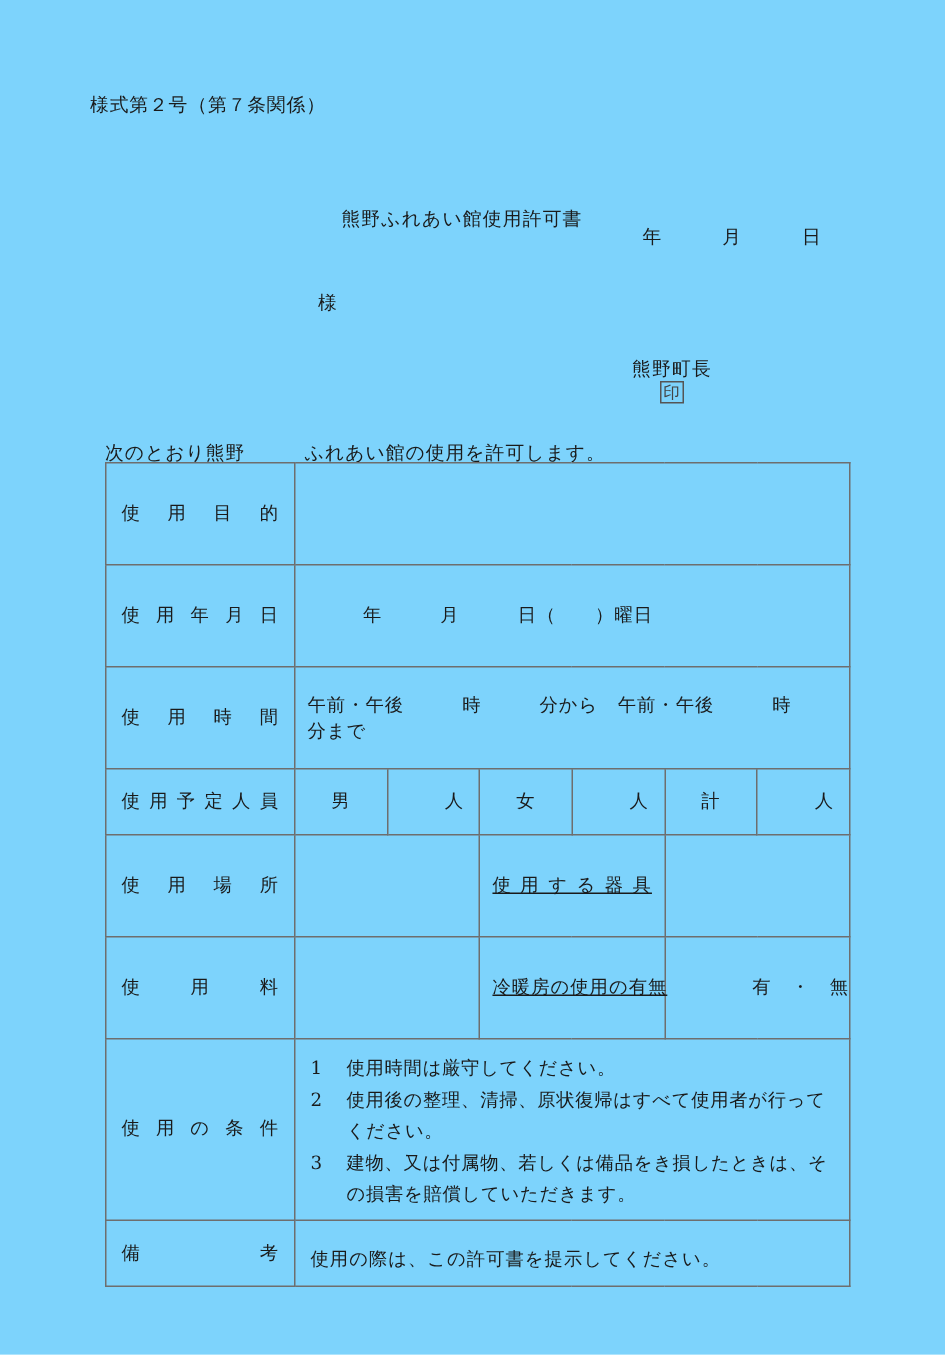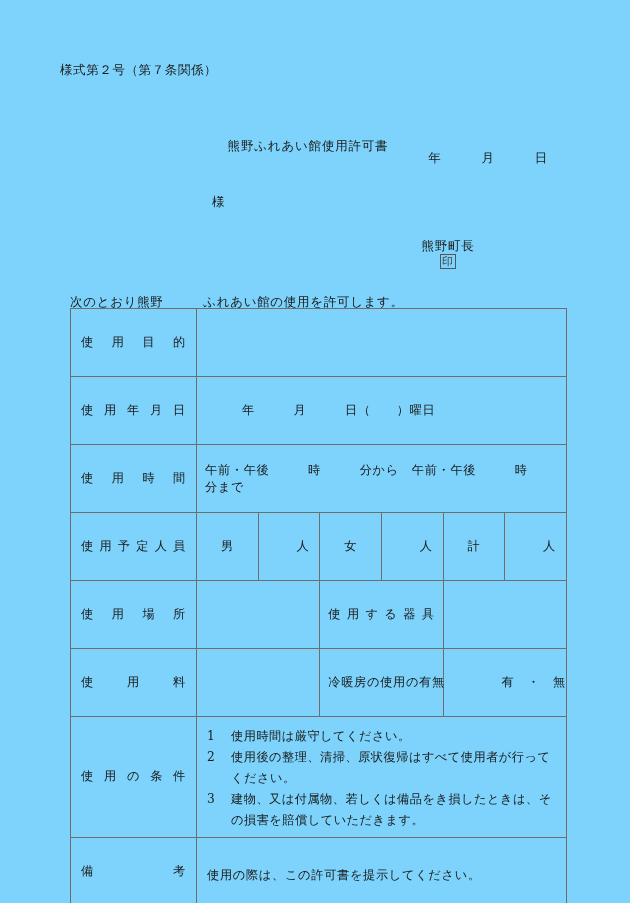--- a/index.html
+++ b/index.html
@@ -103,28 +103,29 @@
     padding: 0;
     vertical-align: middle;
     height: 35px;
     letter-spacing: 0.7px;
   }
   
   .lbl {
     width: 105px;
     text-align: justify;
     text-align-last: justify;
-    padding: 16px 10px !important;
+    padding: 4px 10px !important;
     white-space: nowrap;
   }
   .lbl-mid {
     text-align: justify;
     text-align-last: justify;
     padding: 0 8px !important;
     white-space: nowrap;
+    text-decoration: underline;
   }
   .cell-pad {
     padding: 16px 8px !important;
   }
   .t-center { text-align: right; }
   .unit-cell {
     text-align: right;
     padding-right: 10px !important;
   }
   .mini {

